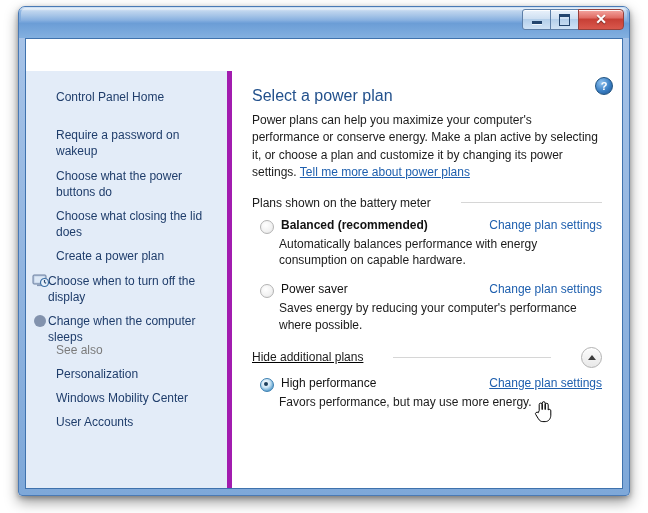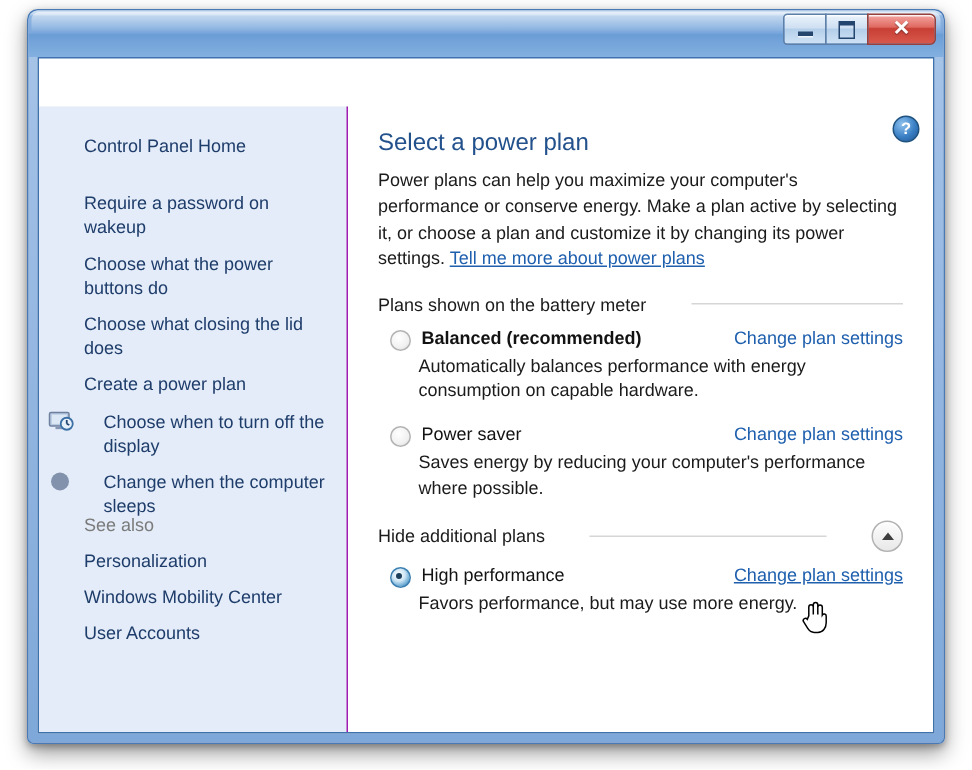--- a/index.html
+++ b/index.html
@@ -129,32 +129,32 @@
     margin-right: 2px;
   }
   .search-ph { font-size: 11.5px; color: #8a8a8a; font-style: italic; padding-left: 5px; white-space: nowrap;}
   .search-icon { margin-right: 5px; color: #3b6ea5; font-size: 12px; }
 
   
   .body-area { position: absolute; left: 0; right: 0; top: 32px; bottom: 0; display: flex; }
   .sidebar {
     width: 206px; flex: none;
     background: #e3ecf8;
-    border-right: 1px solid #a21caf;
+    border-right: 5px solid #a21caf;
     padding: 14px 0 0 0;
     box-sizing: border-box;
     position: relative;
   }
   .side-link {
     font-size: 12px; color: #1f3d6b; line-height: 1.35;
     padding: 4px 10px 4px 30px;
     cursor: pointer; position: relative;
   }
   .side-link.home { margin-bottom: 14px; }
-  .side-link.with-icon { padding-left: 43px; }
+  .side-link.with-icon { padding-left: 22px; }
   .side-icon { position: absolute; left: 6px; top: 4px; width: 18px; height: 16px; }
   .see-also-wrap { position: absolute; left: 0; right: 0; top: 272px; }
   .see-also-label { font-size: 12px; color: #7b7b7b; padding: 0 10px 5px 30px; }
 
   .content {
     flex: 1; background: #ffffff; position: relative;
     padding: 16px 20px 0 20px; box-sizing: border-box;
     min-width: 0;
   }
   .help-icon {
@@ -357,21 +357,21 @@
 
           <div class="plan">
             <div class="plan-row">
               <span class="radio"></span>
               <span class="plan-name">Power saver</span>
               <span class="plan-link">Change plan settings</span>
             </div>
             <div class="plan-desc">Saves energy by reducing your computer's performance where possible.</div>
           </div>
 
-          <div class="group-head" style="margin-top:7px;">
+          <div class="group-head" style="margin-top:7px;text-decoration:underline;">
             <span class="group-title">Hide additional plans</span>
             <span class="group-rule"></span>
             <span class="collapse-btn">
               <span class="chev-up"></span>
             </span>
           </div>
 
           <div class="plan">
             <div class="plan-row">
               <span class="radio checked"></span>

